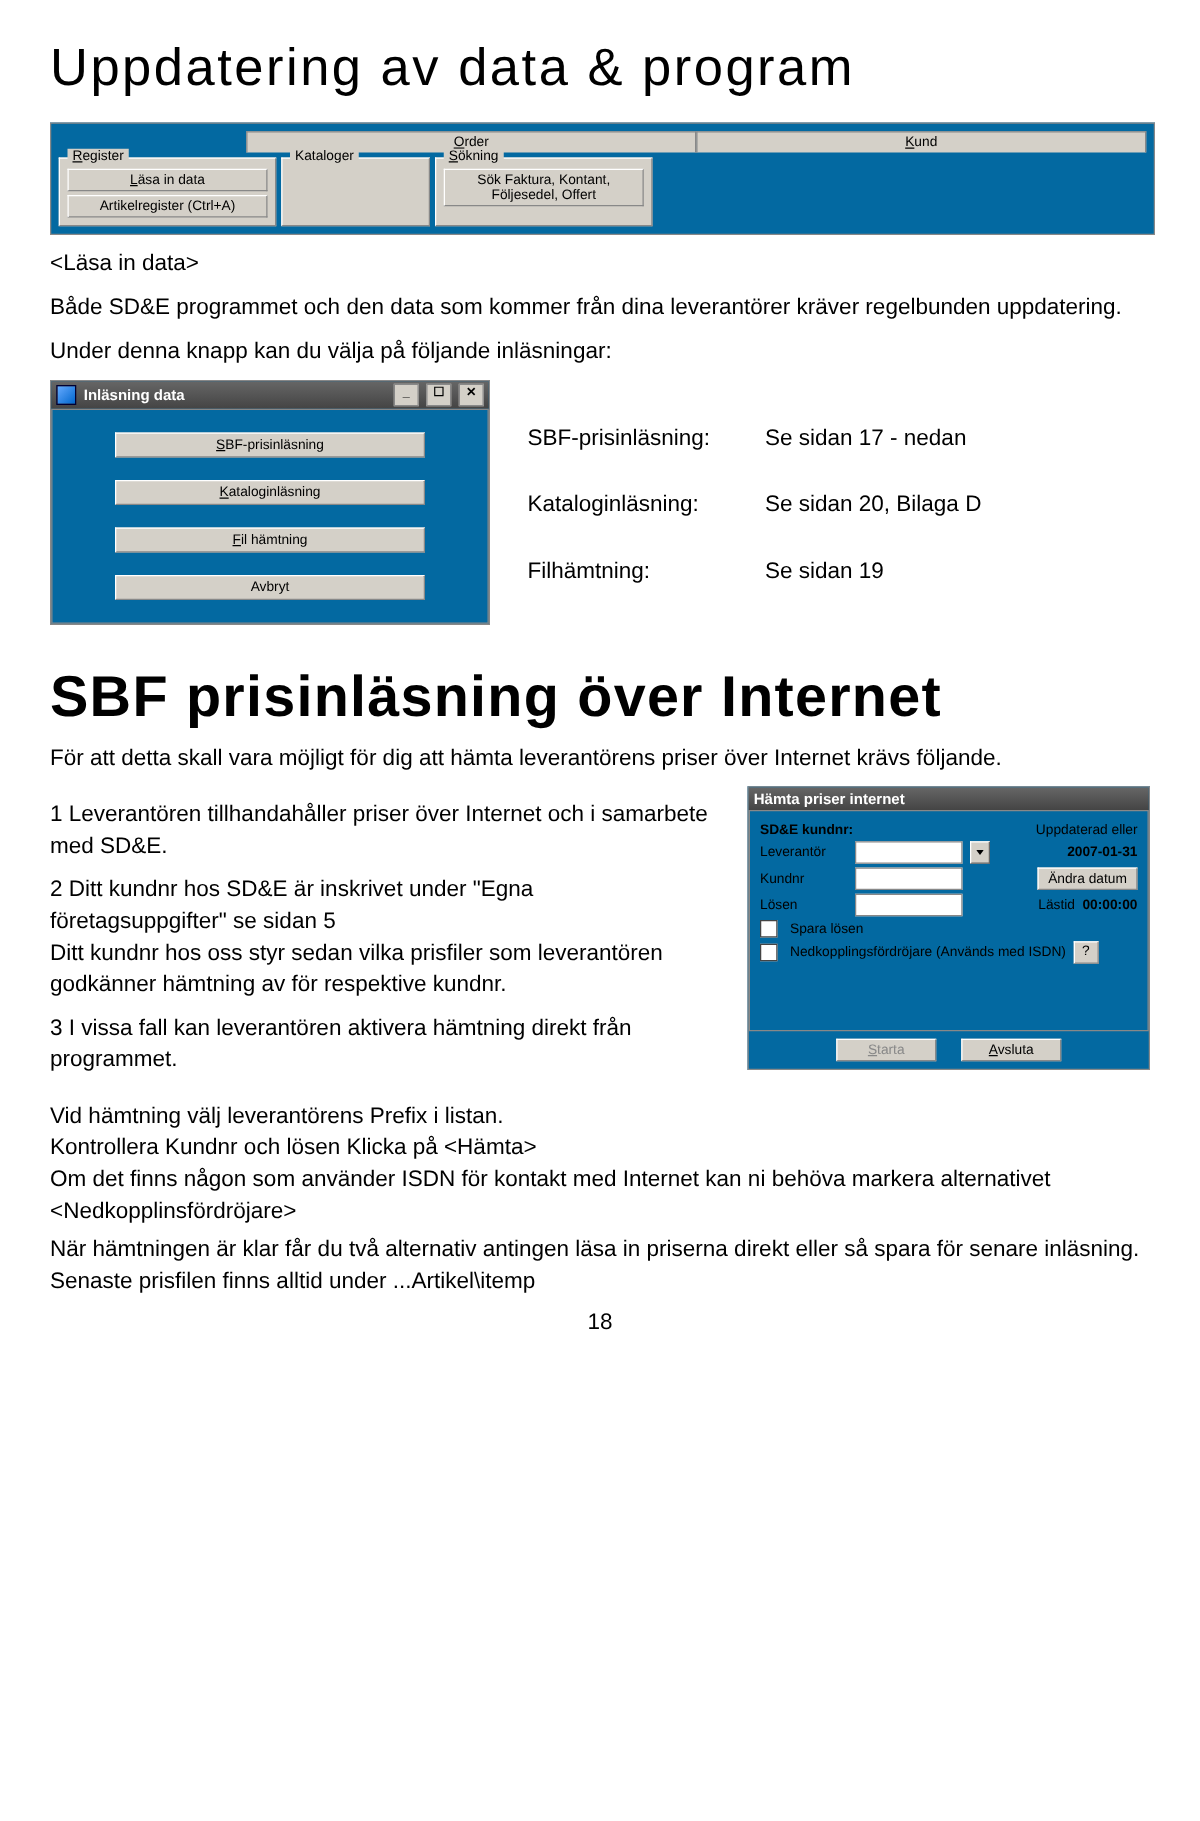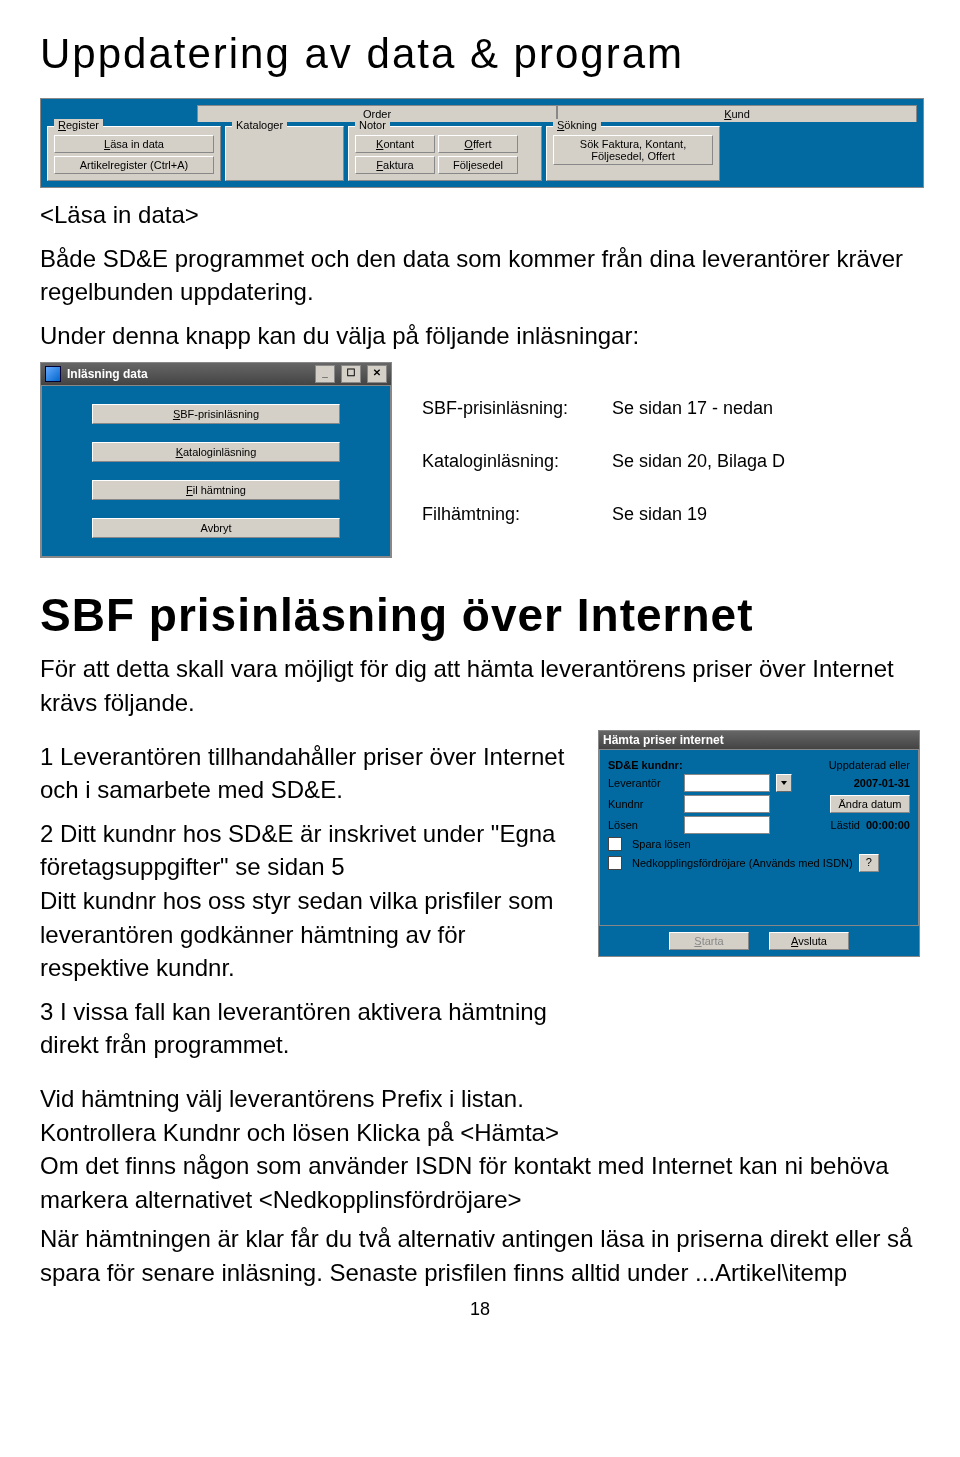--- a/index.html
+++ b/index.html
@@ -17,21 +17,21 @@
     letter-spacing: 2px;
     margin: 0 0 20px 0;
   }
   h1.subtitle {
     font-size: 46px;
     font-weight: bold;
     letter-spacing: 1px;
     margin: 30px 0 3px 0;
   }
   .para {
-    font-size: 24px;
+    font-size: 18px;
     line-height: 1.4;
     margin: 10px 0;
   }
   .two-col {
     display: flex;
     gap: 30px;
     align-items: flex-start;
   }
   .two-col .left {
     flex: 1;
@@ -241,33 +241,20 @@
     <div class="group" style="width:160px">
       <div class="group-label underline-first">Register</div>
       <div class="stack">
         <span class="btn underline-first">Läsa in data</span>
         <span class="btn">Artikelregister (Ctrl+A)</span>
       </div>
     </div>
     <div class="group" style="width:105px">
       <div class="group-label">Kataloger</div>
     </div>
-    <div class="group" style="width:180px">
-      <div class="group-label">Notor</div>
-      <div class="stack">
-        <div class="row">
-          <span class="btn btn-small underline-first">Kontant</span>
-          <span class="btn btn-small underline-first">Offert</span>
-        </div>
-        <div class="row">
-          <span class="btn btn-small underline-first">Faktura</span>
-          <span class="btn btn-small">Följesedel</span>
-        </div>
-      </div>
-    </div>
     <div class="group" style="width:160px">
       <div class="group-label underline-first">Sökning</div>
       <div class="stack">
         <span class="btn" style="min-width:140px; white-space:normal;">Sök Faktura, Kontant, Följesedel, Offert</span>
       </div>
     </div>
   </div>
 </div>
 
 <p class="para">&lt;Läsa in data&gt;</p>

